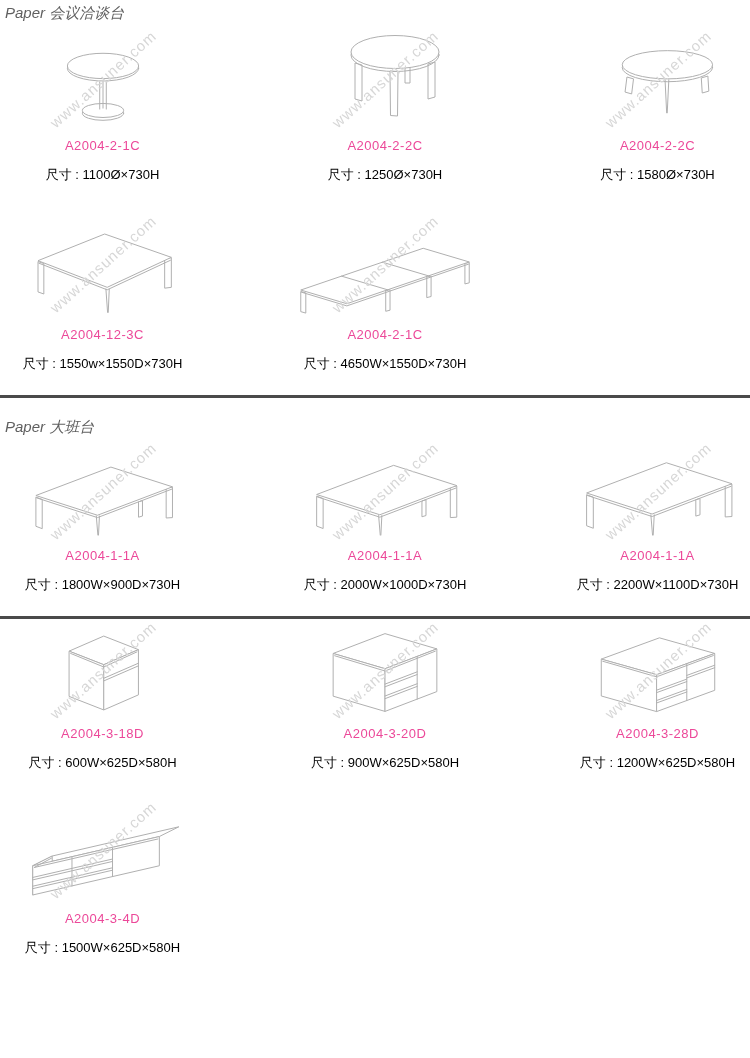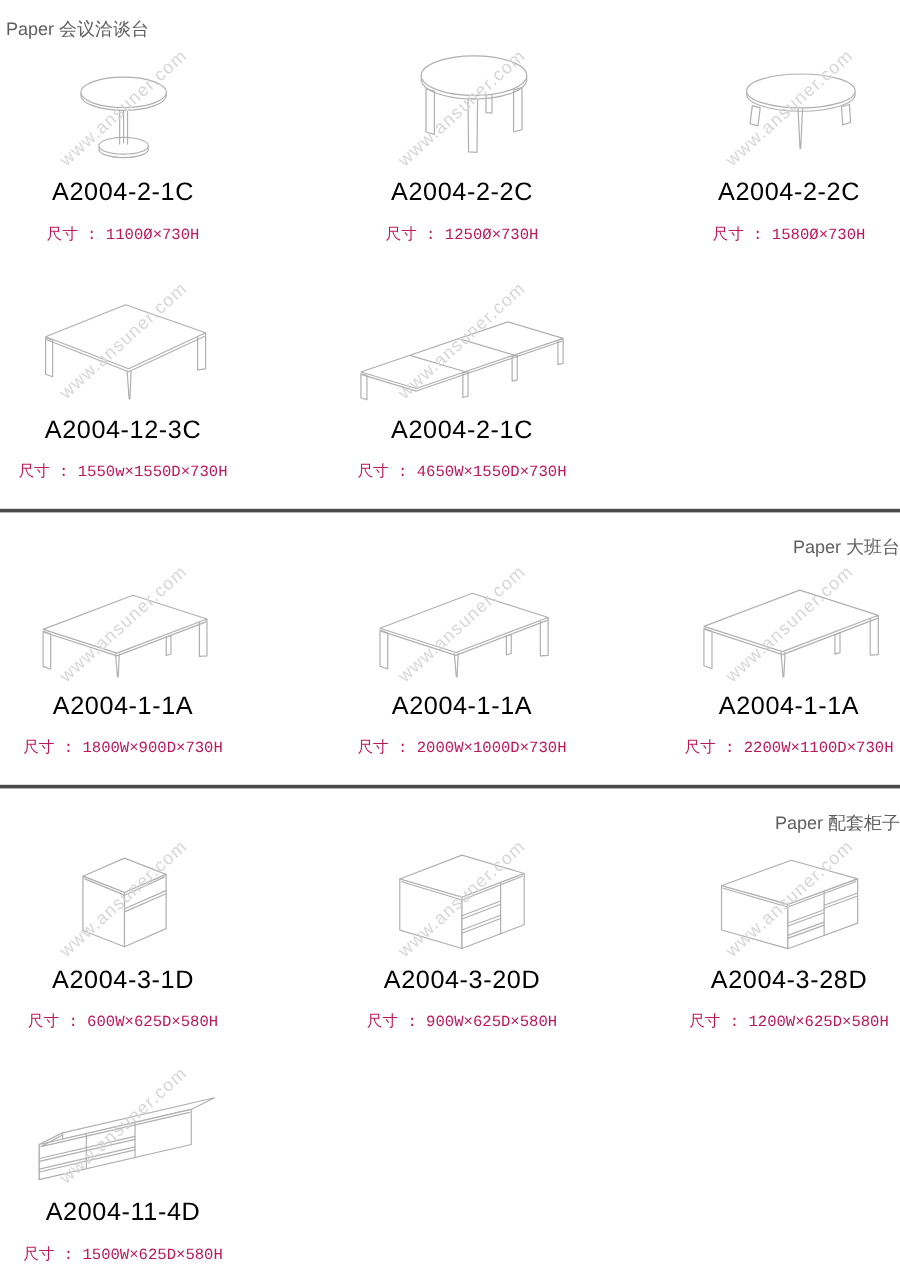--- a/index.html
+++ b/index.html
@@ -1,33 +1,33 @@
 <!DOCTYPE html>
 <html><head>
 <meta charset="utf-8">
 <style>
   html,body{margin:0;padding:0;background:#ffffff;}
   body{width:750px;height:1058px;font-family:"Liberation Sans",sans-serif;overflow:hidden;}
   .section{width:750px;}
-  .section-title{font-size:15px;color:#5f5f5f;padding:15px 0 2px 5px;}
+  .section-title{font-size:15px;color:#5f5f5f;padding:4px 0 2px 5px;font-style:italic;}
   .section + .divider{margin:0;}
   .divider{height:3px;background:#4a4a4a;width:750px;}
-  .s2 .section-title,.s3 .section-title{padding-top:20px;text-align:right;}
+  .s2 .section-title,.s3 .section-title{padding-top:20px;}
   .grid{display:grid;grid-template-columns:205px 360px 185px;}
   .item{display:flex;flex-direction:column;align-items:center;padding-bottom:22px;}
   .fig{position:relative;display:flex;align-items:flex-end;justify-content:center;margin-top:8px;}
   .fig-a{height:92px;}   
   .fig-b{height:100px;}  
   .fig-c{height:88px;}   
   .fig-d{height:86px;}   
   .fig-e{height:96px;}   
   .wm{position:absolute;left:50%;top:50%;transform:translate(-50%,-50%) rotate(-42deg);
       font-size:15px;letter-spacing:1px;color:#d7d7d7;white-space:nowrap;pointer-events:none;}
-  .model{margin-top:13px;font-size:21px;color:#000000;letter-spacing:.5px;}
-  .size{margin-top:13px;font-size:13px;color:#be185d;font-family:Liberation Mono, monospace;}
+  .model{margin-top:13px;font-size:13px;color:#ec4899;letter-spacing:.5px;}
+  .size{margin-top:13px;font-size:13px;color:#000000;}
   svg{overflow:visible;}
   svg *{vector-effect:non-scaling-stroke;}
   .ln{stroke:#b0b0b0;stroke-width:1;fill:none;stroke-linejoin:round;stroke-linecap:round;}
   .fc{stroke:#b0b0b0;stroke-width:1;fill:#ffffff;stroke-linejoin:round;}
 </style>
 </head>
 <body>
 
 <div class="section s1">
   <div class="section-title">Paper 会议洽谈台</div>
@@ -167,35 +167,34 @@
       <div class="model">A2004-1-1A</div>
       <div class="size">尺寸 : 2200W×1100D×730H</div>
     </div>
 
   </div>
 </div>
 
 <div class="divider"></div>
 
 <div class="section s3">
-  <div class="section-title">Paper 配套柜子</div>
   <div class="grid">
 
     <div class="item">
       <div class="fig fig-d">
         <span class="wm">www.ansuner.com</span>
         <svg width="98" height="83" viewBox="0 0 130 110">
           <path class="fc" d="M20 28 L66 8 L112 26 L66 46 Z"></path>
           <path class="fc" d="M20 28 L66 46 L66 106 L20 88 Z"></path>
           <path class="fc" d="M66 46 L112 26 L112 86 L66 106 Z"></path>
           <path class="ln" d="M22 31 L66 49 L110 29"></path>
           <path class="ln" d="M66 64 L112 44 M66 67.5 L112 47.5"></path>
         </svg>
       </div>
-      <div class="model">A2004-3-1D</div>
+      <div class="model">A2004-3-18D</div>
       <div class="size">尺寸 : 600W×625D×580H</div>
     </div>
 
     <div class="item">
       <div class="fig fig-d">
         <span class="wm">www.ansuner.com</span>
         <svg width="122" height="84" viewBox="0 0 160 110">
           <path class="fc" d="M12 32 L80 6 L148 26 L80 52 Z"></path>
           <path class="fc" d="M12 32 L80 52 L80 108 L12 88 Z"></path>
           <path class="fc" d="M80 52 L148 26 L148 82 L80 108 Z"></path>
@@ -234,18 +233,18 @@
           <path class="fc" d="M14 64 L196 22 L224 8 L42 50 Z"></path>
           <path class="fc" d="M14 64 L42 50 L42 92 L14 106 Z"></path>
           <path class="fc" d="M14 64 L196 22 L196 64 L14 106 Z"></path>
           <path class="ln" d="M41 53 L16 66.5 L194 25.5"></path>
           <path class="ln" d="M128.7 37.5 L128.7 79.5"></path>
           <path class="ln" d="M70.4 51 L70.4 93"></path>
           <path class="ln" d="M14 80.8 L128.7 54.3 M14 84.3 L128.7 57.8"></path>
           <path class="ln" d="M14 93.4 L128.7 66.9 M14 96.9 L128.7 70.4"></path>
         </svg>
       </div>
-      <div class="model">A2004-11-4D</div>
+      <div class="model">A2004-3-4D</div>
       <div class="size">尺寸 : 1500W×625D×580H</div>
     </div>
 
   </div>
 </div>
 
 </body></html>

